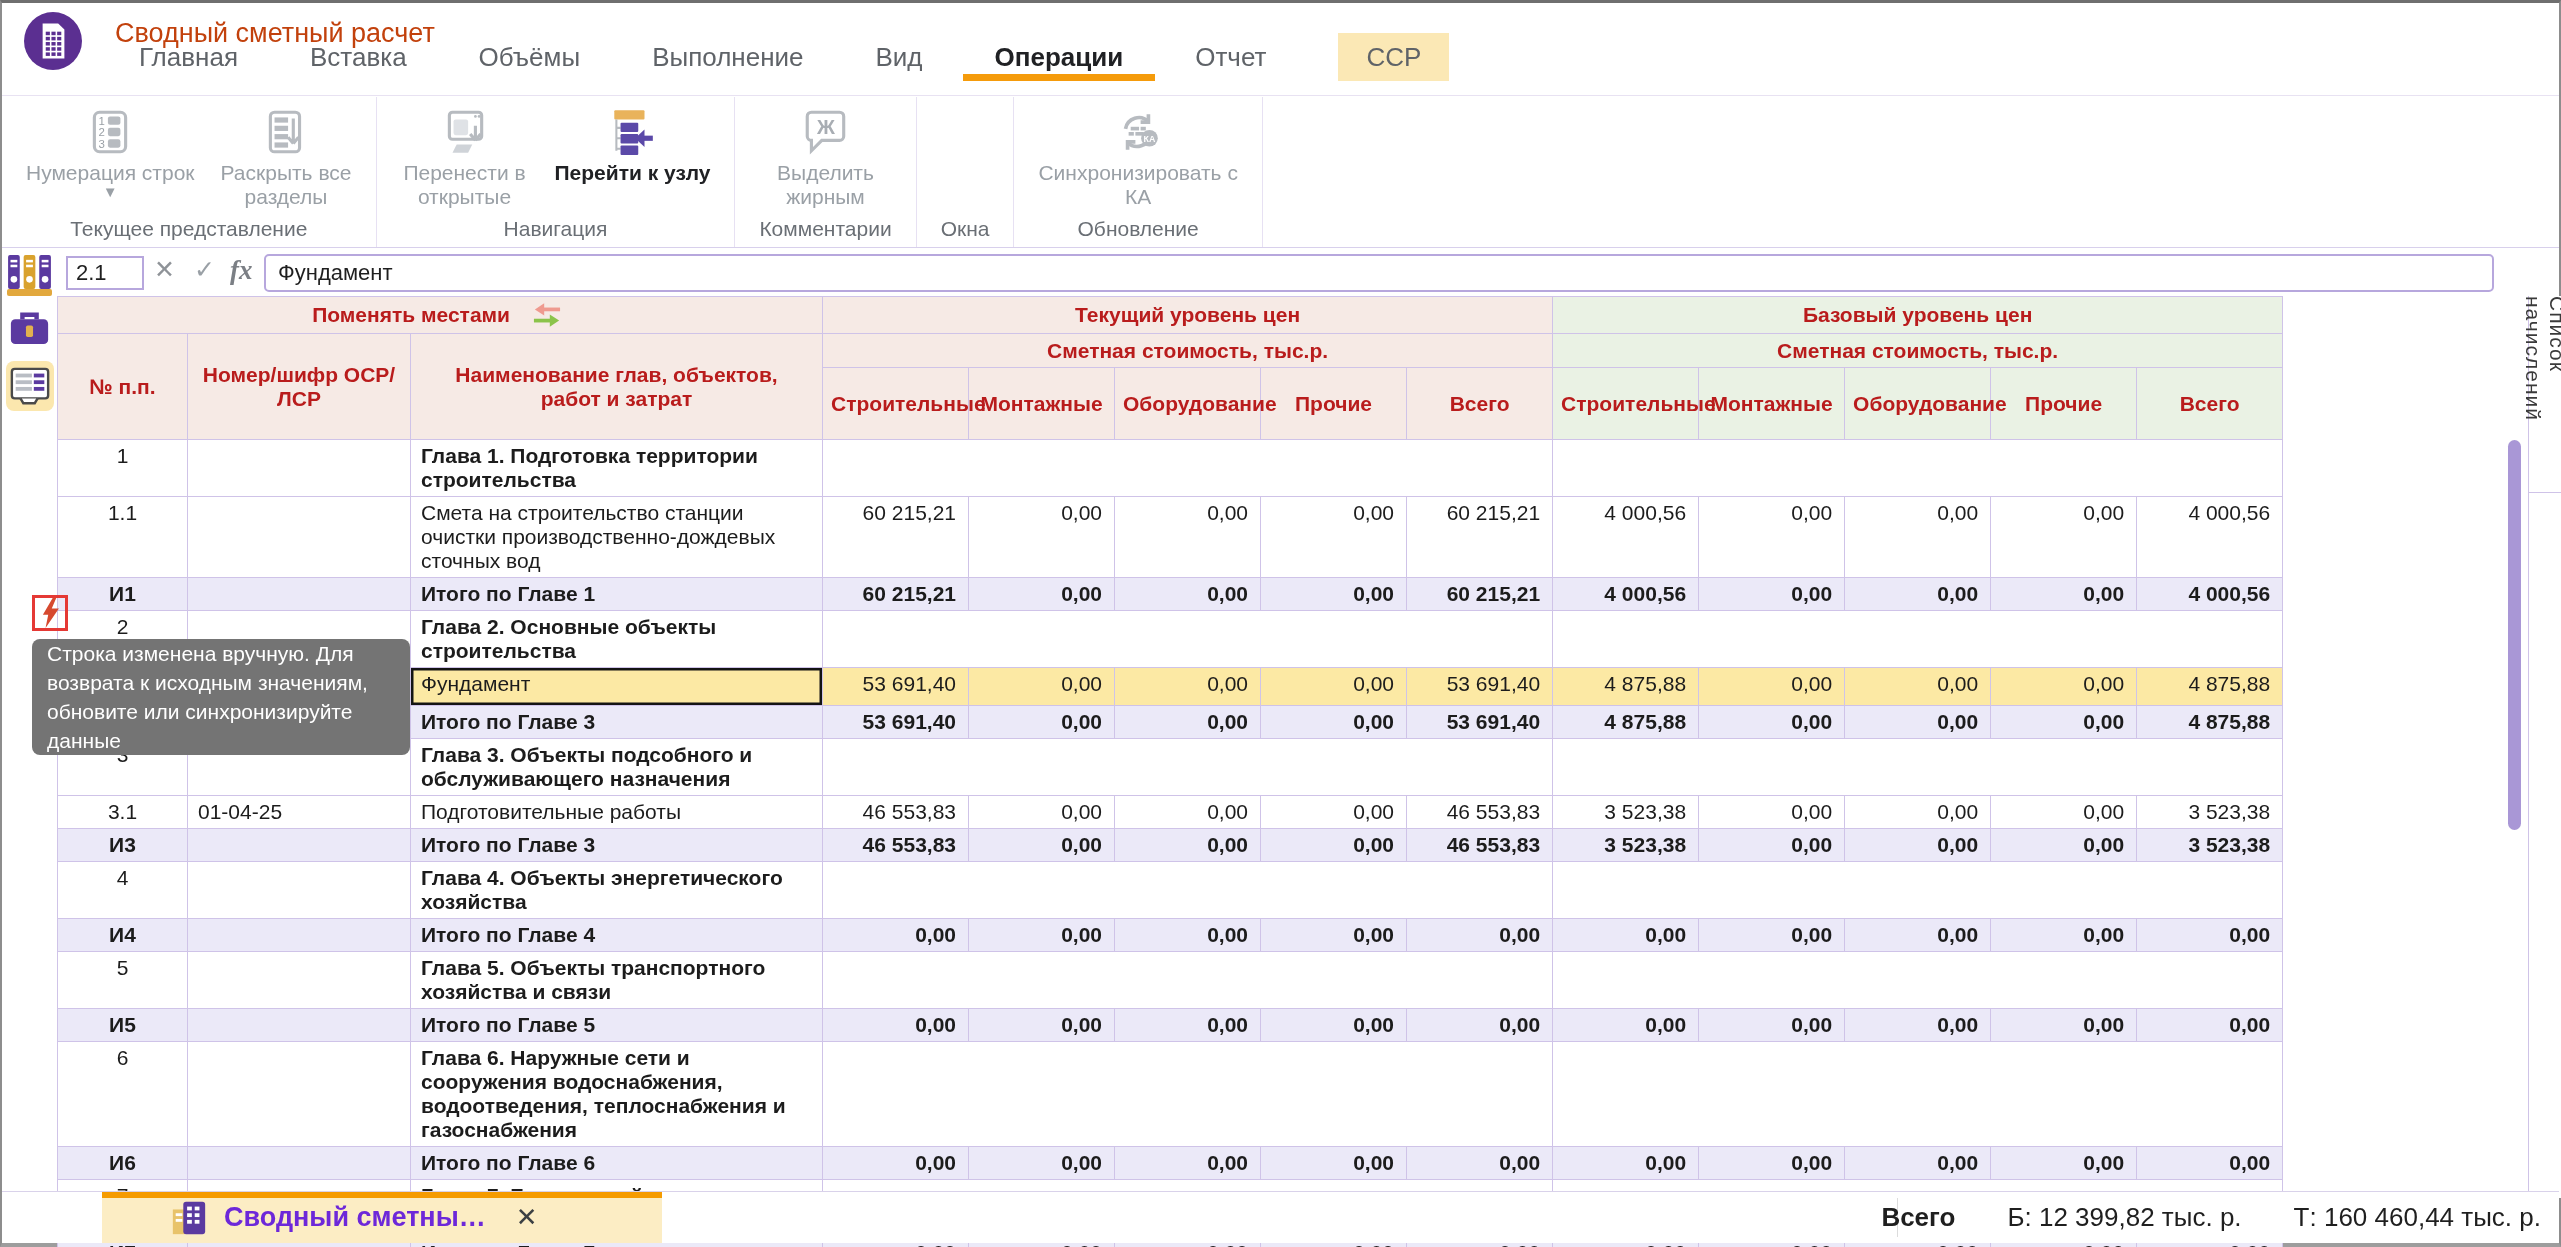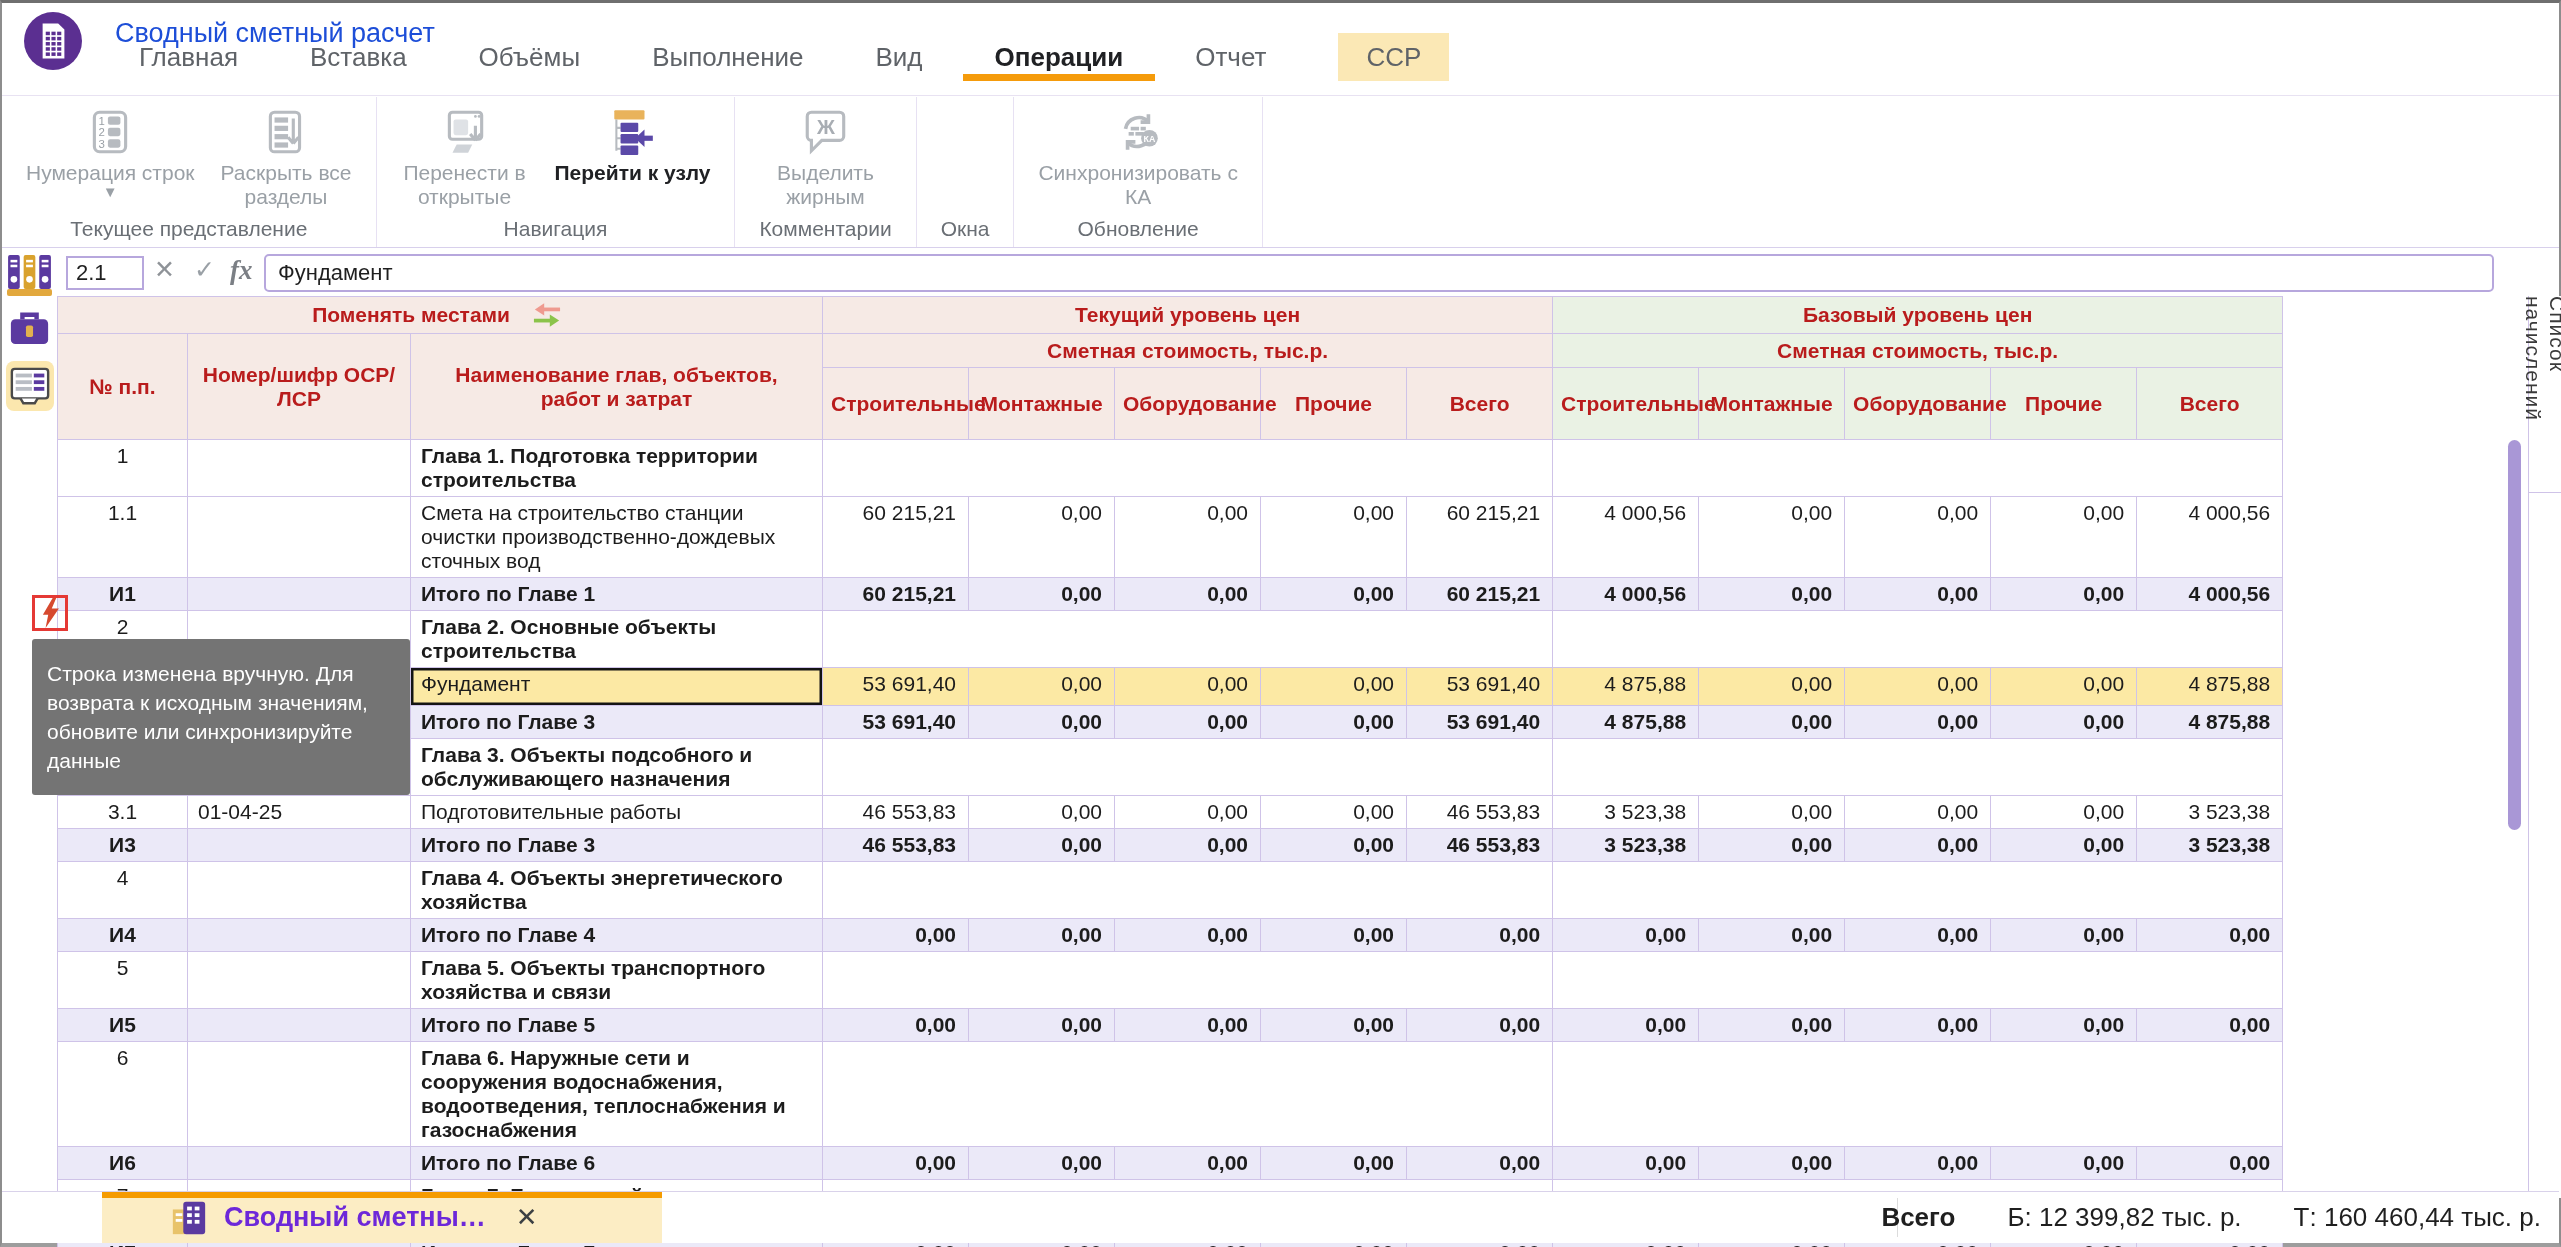--- a/index.html
+++ b/index.html
@@ -4,21 +4,21 @@
 <style>
   * { box-sizing: border-box; margin: 0; padding: 0; }
   html,body { width:2561px; height:1247px; overflow:hidden; }
   body { font-family:"Liberation Sans", sans-serif; background:#fff; }
   .window { position:relative; width:2561px; height:1247px; background:#fff;
             border:2px solid #8d8d8d; border-top:3px solid #6f6f6f; border-bottom:4px solid #9d9d9d; }
 
   
   .titlebar { position:absolute; left:0; top:0; right:0; height:93px; background:#fff; border-bottom:1px solid #e8e2f2; }
   .logo { position:absolute; left:22px; top:9px; width:58px; height:58px; }
-  .app-title { position:absolute; left:113px; top:15px; font-size:27px; color:#1d4ed8; font-weight:500; }
+  .app-title { position:absolute; left:113px; top:15px; font-size:27px; color:#c2410c; font-weight:500; }
   .menu-tabs { position:absolute; left:0; bottom:14px; right:0; height:48px; display:flex; align-items:stretch; padding-left:137px; }
   .tab { position:relative; display:flex; align-items:center; font-size:26px; color:#5f6368; margin-right:72px; cursor:default; }
   .tab.active { color:#202124; font-weight:700; }
   .tab.active::after { content:""; position:absolute; left:-32px; right:-32px; bottom:0; height:7px; background:#f59b0b; }
   .tab.pill { background:#fbe8b5; padding:0 28px; margin-right:0; }
 
   
   .ribbon { position:absolute; left:0; top:94px; right:0; height:151px; background:#fff; border-bottom:1px solid #d8d0ec; display:flex; }
   .rgroup { display:flex; flex-direction:column; align-items:center; padding:10px 24px 6px; border-right:1px solid #e7e1f3; }
   .rbuttons { display:flex; gap:26px; flex:1; }
@@ -64,21 +64,21 @@
   td.c-num { text-align:center; }
   td.c-val { text-align:right; padding-right:12px; }
   tr.chapter td.c-name { font-weight:700; }
   tr.total td { background:#ebe9f8; font-weight:700; }
   tr.selected td { background:#fce9a4; }
   tr.selected td { height:38px; }
   td.sel-cell { box-shadow:inset 0 0 0 2.5px #141414; }
 
   
   .row-marker { position:absolute; left:30px; top:592px; width:36px; height:36px; border:3px solid #e53935; display:flex; align-items:center; justify-content:center; z-index:5; }
-  .tooltip { position:absolute; left:30px; top:636px; width:378px; background:#747474; color:#fff; font-size:21px; line-height:29px; padding:20px 15px; border-radius:3px; z-index:6; }
+  .tooltip { position:absolute; left:30px; top:636px; width:378px; background:#747474; color:#fff; font-size:21px; line-height:29px; padding:0 15px; border-radius:8px; z-index:6; }
 
   .vstrip { position:absolute; left:2526px; top:293px; width:33px; height:902px; border-left:1px solid #cfc3e8; background:#fff; }
   .vtab { height:197px; border-bottom:1px solid #cfc3e8; display:flex; align-items:center; justify-content:center; cursor:pointer; }
   .vtab span { writing-mode:vertical-rl; font-size:21px; color:#3a3a3a; letter-spacing:1px; }
   .scroll-thumb { position:absolute; left:2506px; top:437px; width:13px; height:390px; background:#a997d6; border-radius:7px; cursor:pointer; }
 
   
   .bottombar { position:absolute; left:0; right:0; bottom:0; height:52px; background:#fff; border-top:1px solid #d9d2ea; z-index:10; }
   .doc-tab { position:absolute; left:100px; top:0; width:560px; height:100%; background:#fcedc4; display:flex; align-items:center; padding-left:68px; cursor:pointer; }
   .doc-tab::before { content:""; position:absolute; left:0; right:0; top:0; height:6px; background:#f59b00; }

